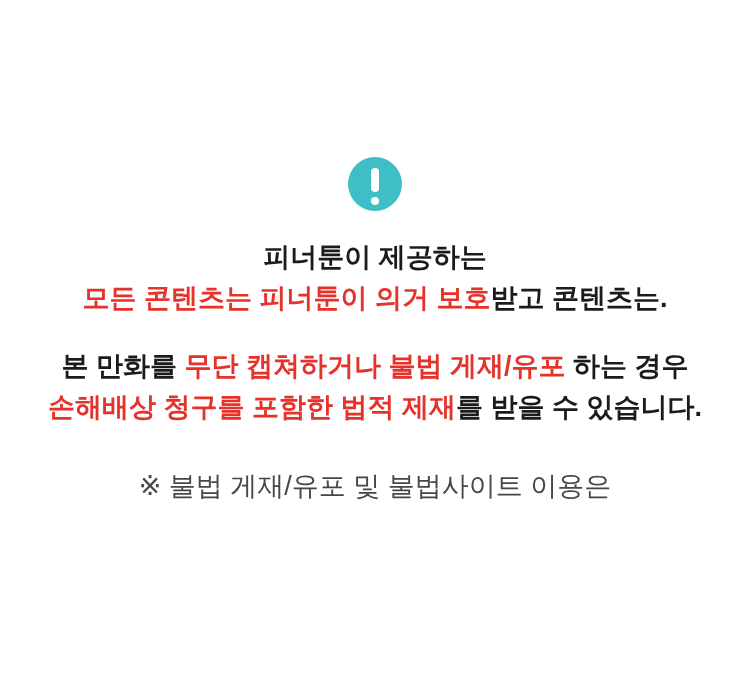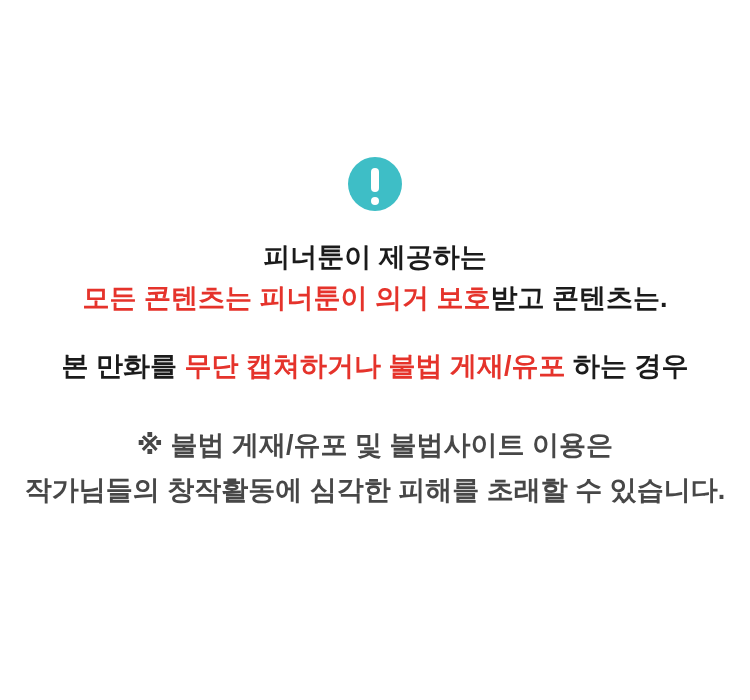--- a/index.html
+++ b/index.html
@@ -68,21 +68,21 @@
   }
   .para-warning {
     margin-top: 27px;
     line-height: 41px;
     font-weight: bold;
     color: var(--black);
   }
   .para-footnote {
     margin-top: 36px;
     line-height: 45px;
-    font-weight: bold;
+    font-weight: normal;
     color: var(--gray);
   }
   .seg-red { color: var(--red); }
   .seg-black { color: var(--black); }
   .line { display: block; }
 </style>
 </head>
 <body>
 
 <div class="stage">
@@ -92,20 +92,20 @@
     <div class="excl-dot"></div>
   </div>
 
   <p class="para para-copyright">
       <span class="line"><span class="seg-black">피너툰이 제공하는</span></span>
       <span class="line"><span class="seg-red">모든 콘텐츠는 피너툰이 의거 보호</span><span class="seg-black">받고 콘텐츠는.</span></span>
     </p>
 
   <p class="para para-warning">
       <span class="line"><span class="seg-black">본 만화를 </span><span class="seg-red">무단 캡쳐하거나 불법 게재/유포</span><span class="seg-black"> 하는 경우</span></span>
+      <span class="line"><span class="seg-red">손해배상 청구를 포함한 법적 제재</span><span class="seg-black">를 받을 수 있습니다.</span></span>
     </p>
 
   <p class="para para-footnote">
       <span class="line"><span>※ 불법 게재/유포 및 불법사이트 이용은</span></span>
-      <span class="line"><span>작가님들의 창작활동에 심각한 피해를 초래할 수 있습니다.</span></span>
     </p>
 
 </div>
 
 </body></html>

